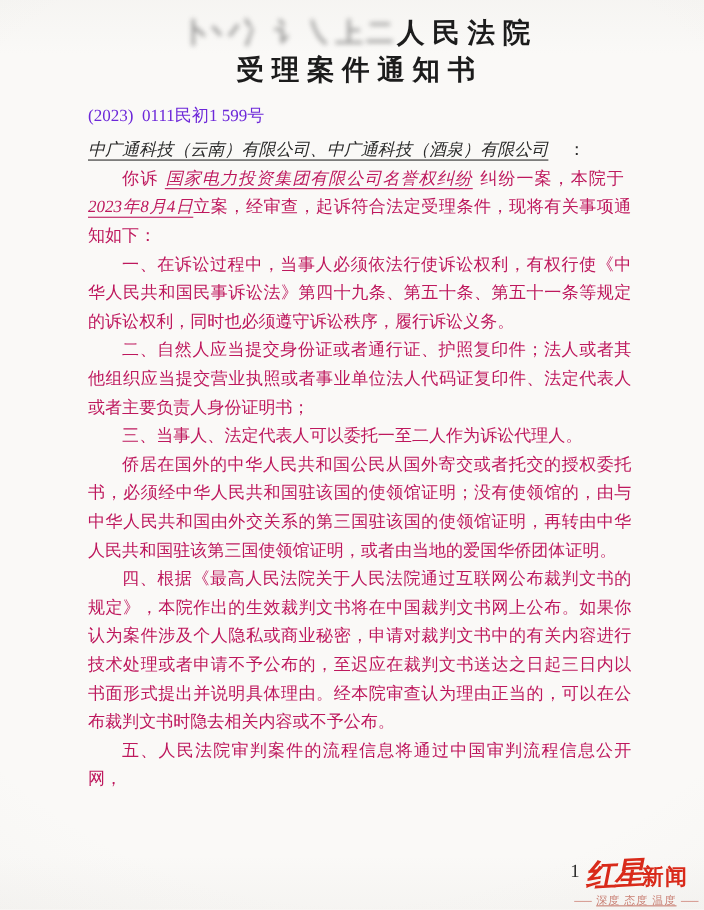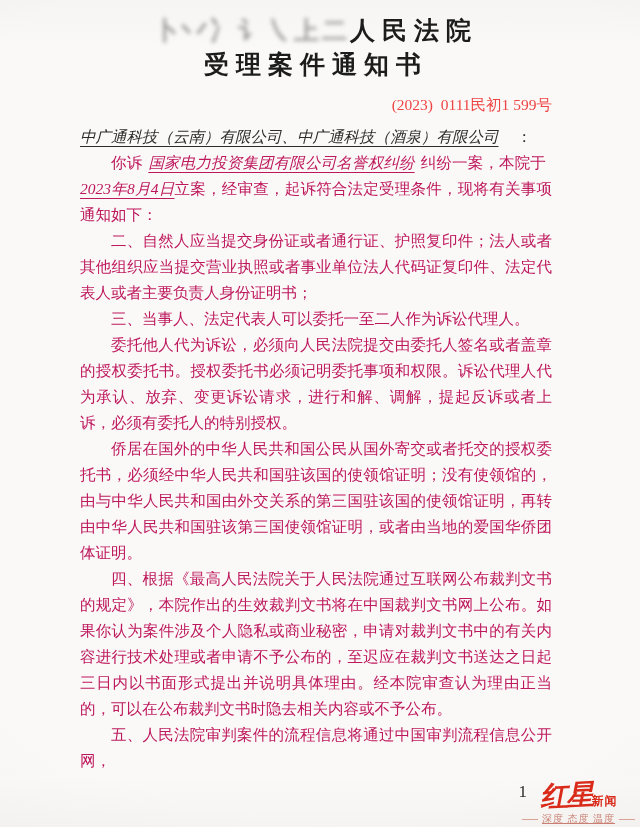--- a/index.html
+++ b/index.html
@@ -11,43 +11,43 @@
     color: #2b2b2b;
     position: relative;
     overflow: hidden;
   }
   .vignette {
     position: absolute; inset: 0; pointer-events: none;
     background:
       radial-gradient(120% 90% at 50% 45%, rgba(255,255,255,0) 60%, rgba(180,176,168,0.10) 100%),
       linear-gradient(180deg, rgba(190,186,178,0.07) 0%, rgba(255,255,255,0) 6%, rgba(255,255,255,0) 94%, rgba(190,186,178,0.08) 100%);
   }
-  .doc { padding: 14px 88px 0 80px; position: relative; }
+  .doc { padding: 14px 66px 0 80px; position: relative; }
 
   .title {
     text-align: center;
     font-weight: 600;
     font-size: 25px;
     letter-spacing: 7px;
     line-height: 34px;
     color: #1c1c1c;
   }
   .redacted {
     display: inline-block;
     filter: blur(2.3px);
     opacity: 0.55;
     color: #4a4a4a;
     letter-spacing: 3px;
   }
   .case-no {
-    text-align: right;
+    text-align: left;
     font-size: 15.5px;
     margin-top: 13px;
     white-space: pre;
-    color: #ef4444;
+    color: #6d28d9;
   }
   .addressee {
     margin-top: 8px;
     font-size: 15.5px;
     line-height: 26px;
   }
   .u {
     text-decoration: underline;
     text-underline-offset: 4px;
     text-decoration-thickness: 1px;
@@ -91,21 +91,21 @@
   .logo-text { display: flex; align-items: baseline; color: #d92a1a; }
   .logo-script {
     font-size: 28px;
     font-weight: 700;
     font-style: italic;
     letter-spacing: -2px;
     transform: rotate(-3deg);
     line-height: 30px;
   }
   .logo-bold {
-    font-size: 12px;
+    font-size: 20px;
     font-weight: 900;
     font-family: "Liberation Sans", "DejaVu Sans", sans-serif;
     margin-left: 0;
     letter-spacing: 1px;
   }
   .logo-tagline {
     display: flex; align-items: center; gap: 4px;
     margin-top: 1px;
   }
   .logo-tagline .rule { width: 16px; height: 1px; background: #d8a198; }
@@ -132,23 +132,23 @@
   <div class="case-no">(2023)  0111民初1 599号</div>
 
   <div class="addressee">
     <span class="u">中广通科技（云南）有限公司、中广通科技（酒泉）有限公司</span><span class="colon">：</span>
   </div>
 
   <p class="body">
     <span>你诉</span><span class="gap"></span><span class="u">国家电力投资集团有限公司名誉权纠纷</span><span class="gap"></span><span>纠纷一案，本院于</span><span class="gap"></span><span class="u">2023年8月4日</span><span>立案，经审查，起诉符合法定受理条件，现将有关事项通知如下：</span>
   </p>
 
+  <p class="body">一、在诉讼过程中，当事人必须依法行使诉讼权利，有权行使《中华人民共和国民事诉讼法》第四十九条、第五十条、第五十一条等规定的诉讼权利，同时也必须遵守诉讼秩序，履行诉讼义务。</p>
   <p class="body">二、自然人应当提交身份证或者通行证、护照复印件；法人或者其他组织应当提交营业执照或者事业单位法人代码证复印件、法定代表人或者主要负责人身份证明书；</p>
   <p class="body">三、当事人、法定代表人可以委托一至二人作为诉讼代理人。</p>
-  <p class="body">委托他人代为诉讼，必须向人民法院提交由委托人签名或者盖章的授权委托书。授权委托书必须记明委托事项和权限。诉讼代理人代为承认、放弃、变更诉讼请求，进行和解、调解，提起反诉或者上诉，必须有委托人的特别授权。</p>
   <p class="body">侨居在国外的中华人民共和国公民从国外寄交或者托交的授权委托书，必须经中华人民共和国驻该国的使领馆证明；没有使领馆的，由与中华人民共和国由外交关系的第三国驻该国的使领馆证明，再转由中华人民共和国驻该第三国使领馆证明，或者由当地的爱国华侨团体证明。</p>
   <p class="body">四、根据《最高人民法院关于人民法院通过互联网公布裁判文书的规定》，本院作出的生效裁判文书将在中国裁判文书网上公布。如果你认为案件涉及个人隐私或商业秘密，申请对裁判文书中的有关内容进行技术处理或者申请不予公布的，至迟应在裁判文书送达之日起三日内以书面形式提出并说明具体理由。经本院审查认为理由正当的，可以在公布裁判文书时隐去相关内容或不予公布。</p>
   <p class="body">五、人民法院审判案件的流程信息将通过中国审判流程信息公开网，</p>
 
 </div>
 
 <span class="stray-mark">、</span>
 
 <div class="footer-logo">
   <span class="page-num">1</span>

